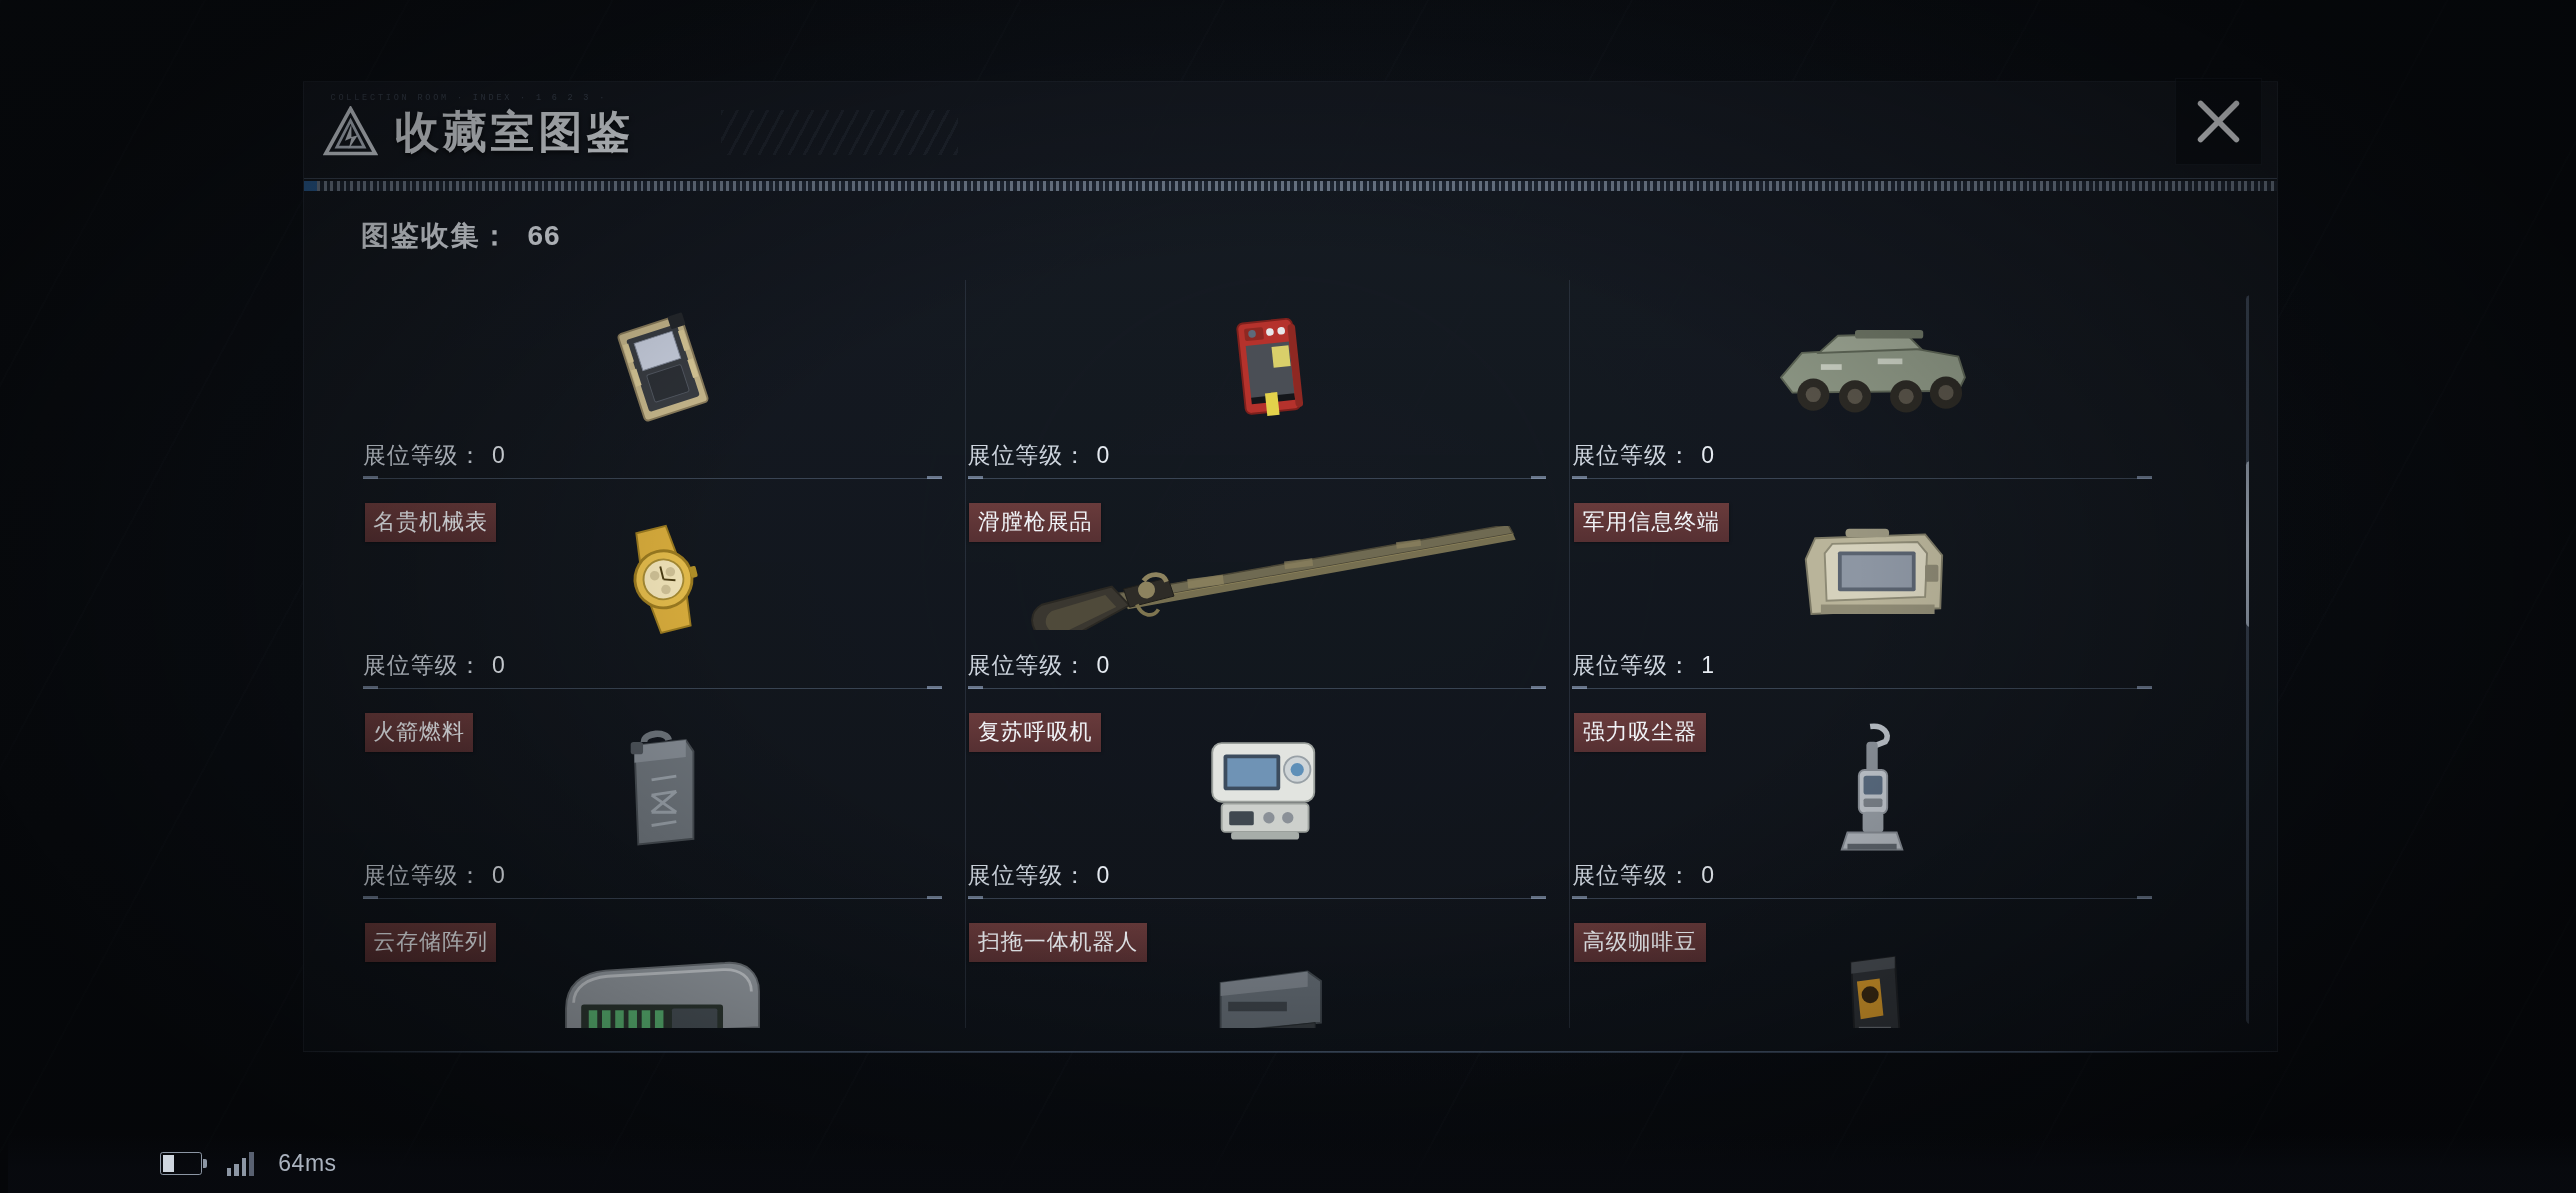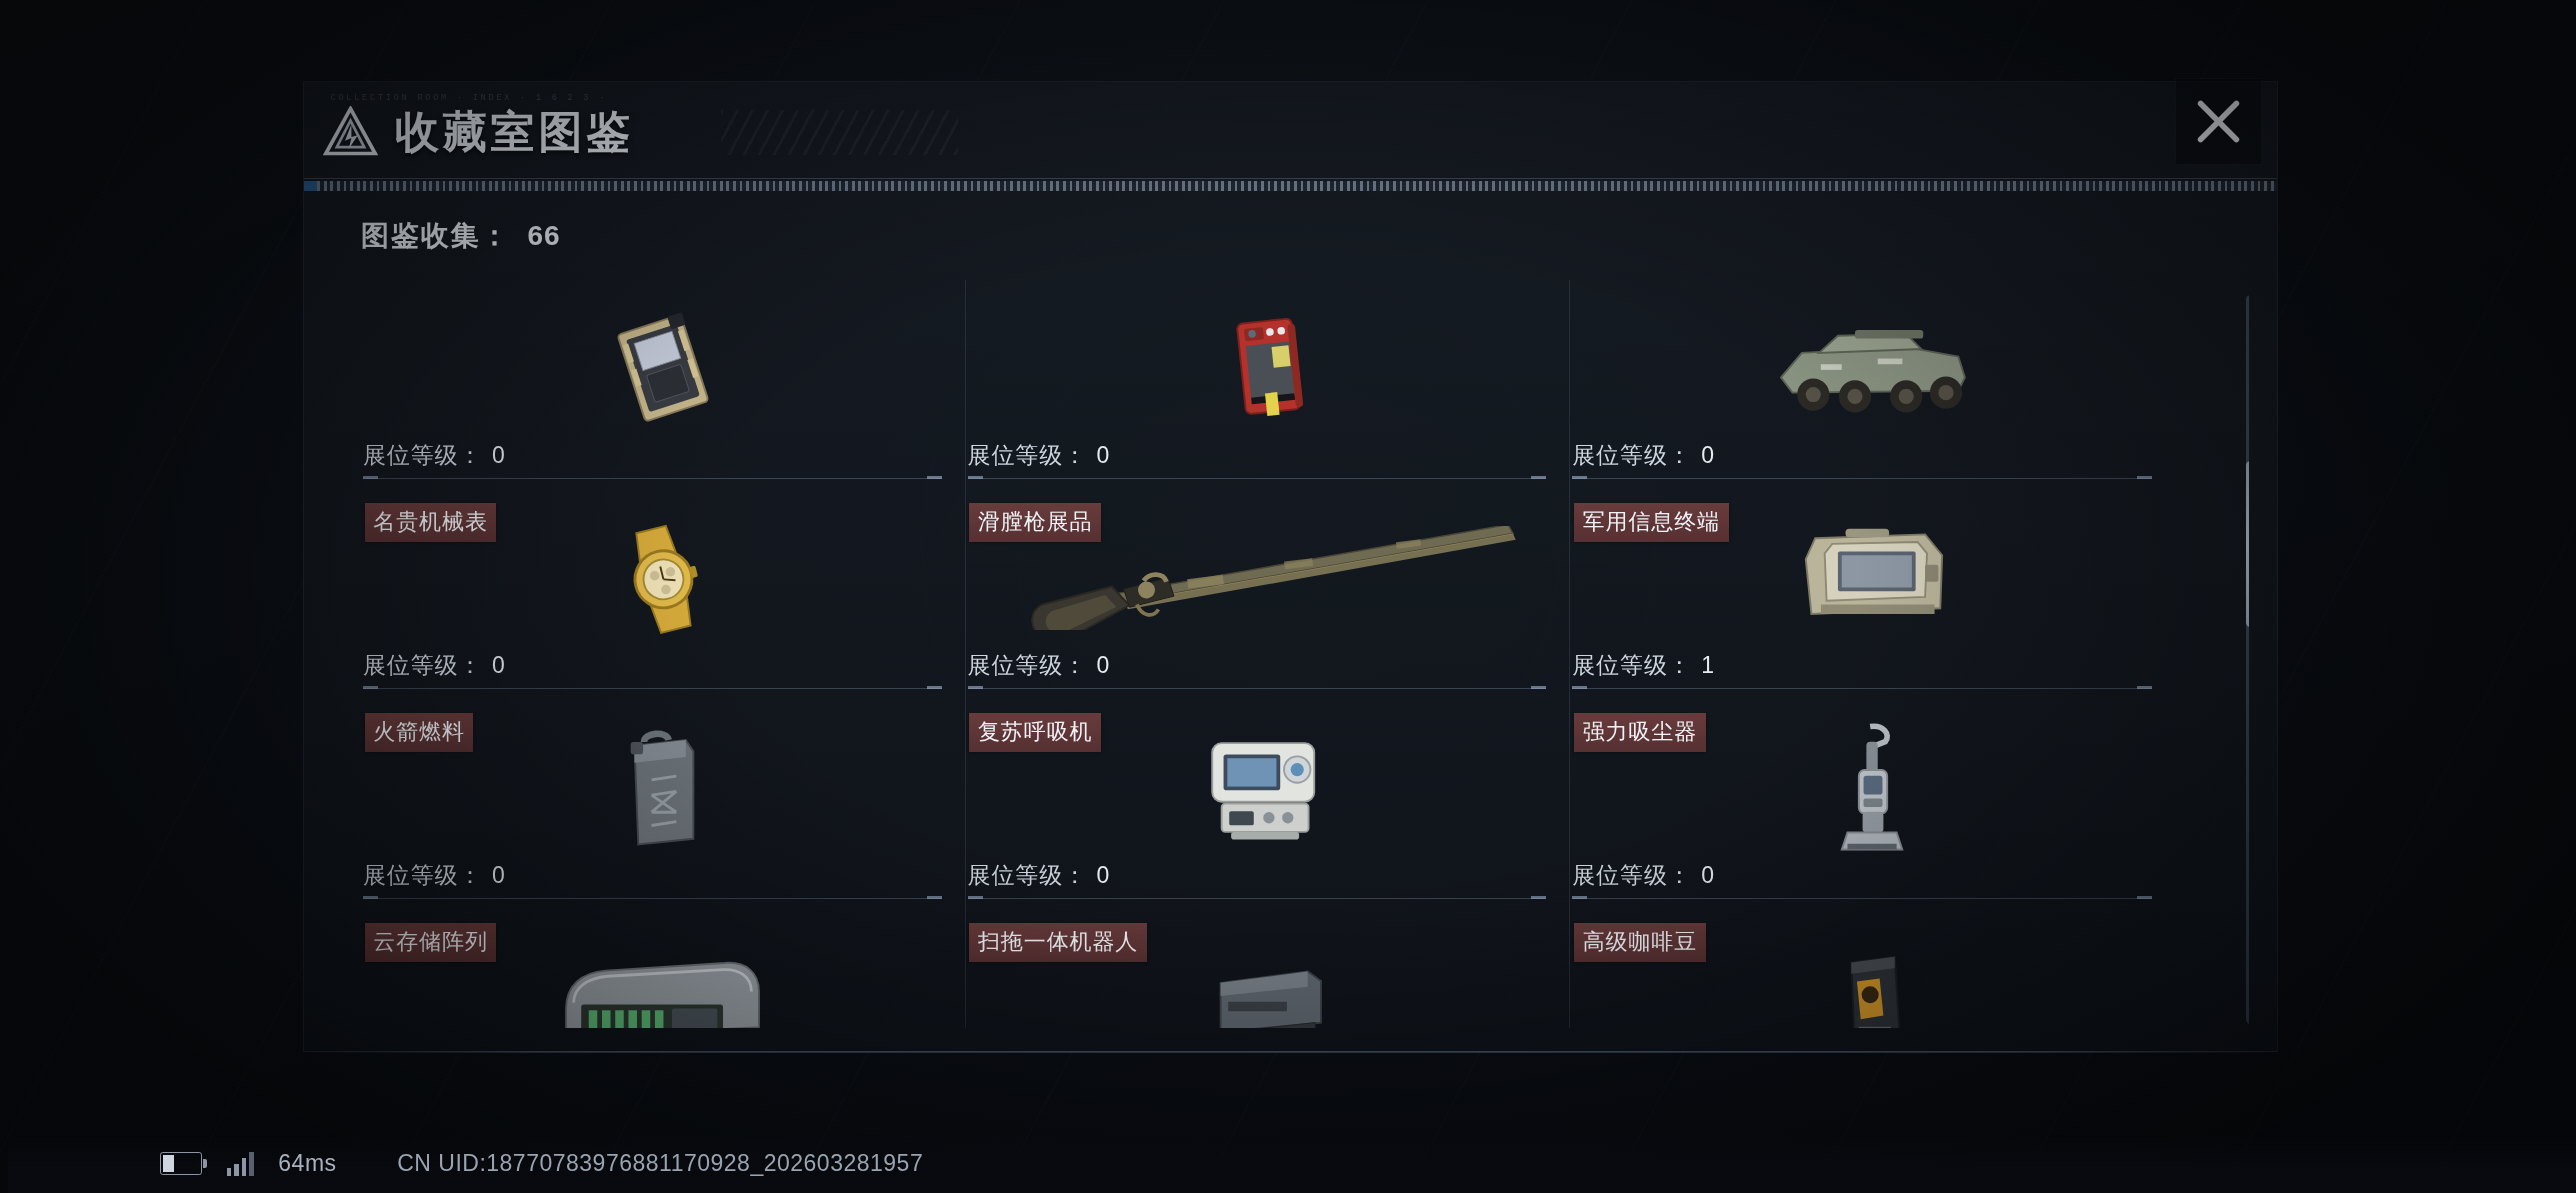--- a/index.html
+++ b/index.html
@@ -561,15 +561,14 @@
       <div class="fill"></div>
       <div class="tip"></div>
   </div>
   <div id="signal-icon">
     <i></i>
       <i></i>
       <i></i>
       <i></i>
   </div>
   <div id="ping-text">64ms</div>
-  <div id="uid-text">CN UID:18770783976881170928_202603281957</div>
 </div>
 
 
 </body></html>

